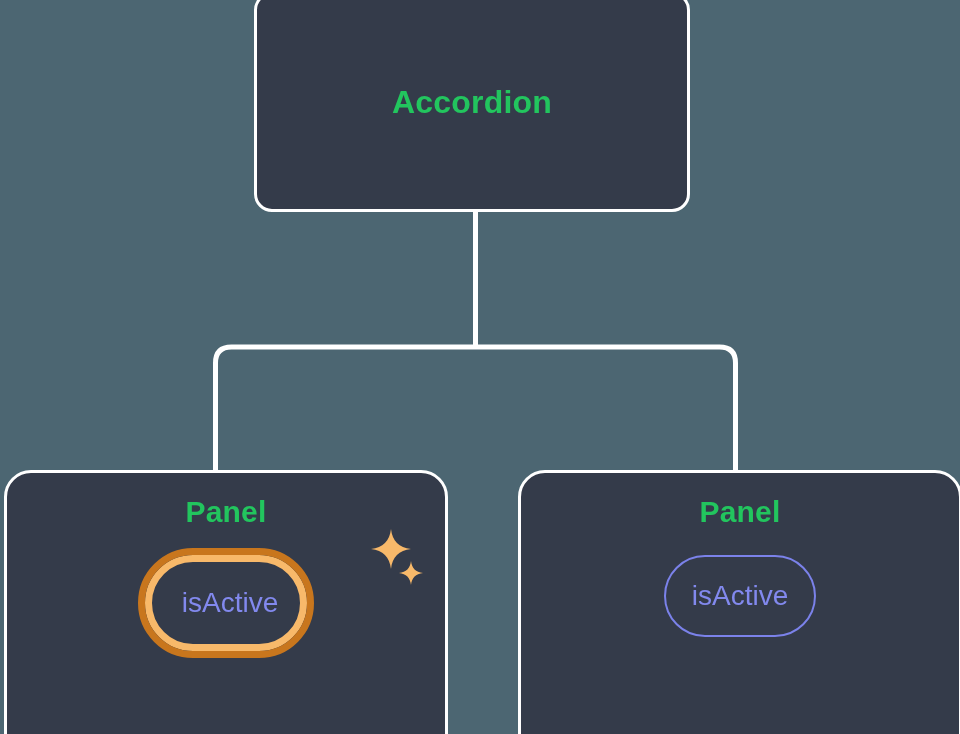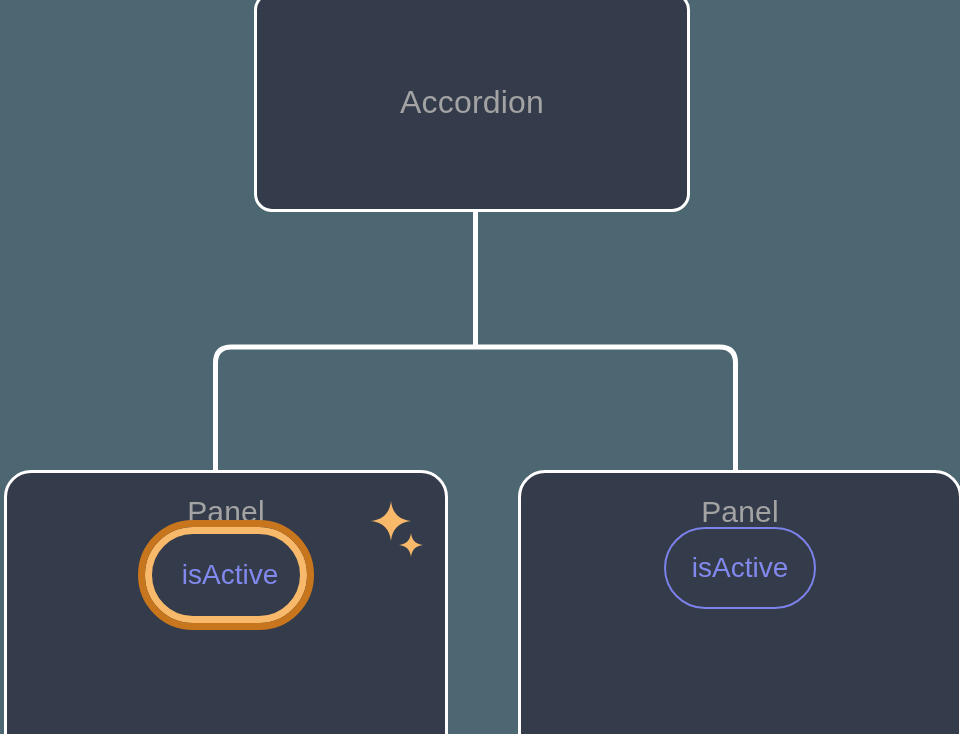--- a/index.html
+++ b/index.html
@@ -48,23 +48,23 @@
 
   .node-root {
     left: 254px;
     top: -8px;
     width: 436px;
     height: 220px;
     justify-content: center;
   }
 
   .node-title {
-    color: #a3a3a3;
+    color: #22c55e;
     font-size: 32px;
-    font-weight: 400;
+    font-weight: 700;
     letter-spacing: 0.2px;
     line-height: 1;
     white-space: nowrap;
   }
 
   .node-leaf {
     top: 470px;
     width: 444px;
     height: 314px;
     padding-top: 24px;
@@ -72,20 +72,21 @@
   }
 
   .node-leaf.leaf-left  { left: 4px; }
   .node-leaf.leaf-right { left: 518px; }
 
   .node-leaf .node-title { font-size: 30px; }
 
   
   .pill-wrap {
     position: relative;
+    margin-top: 28px;
     display: flex;
     align-items: center;
     justify-content: center;
     width: 100%;
   }
 
   .prop-pill {
     display: flex;
     align-items: stretch;
     height: 82px;

